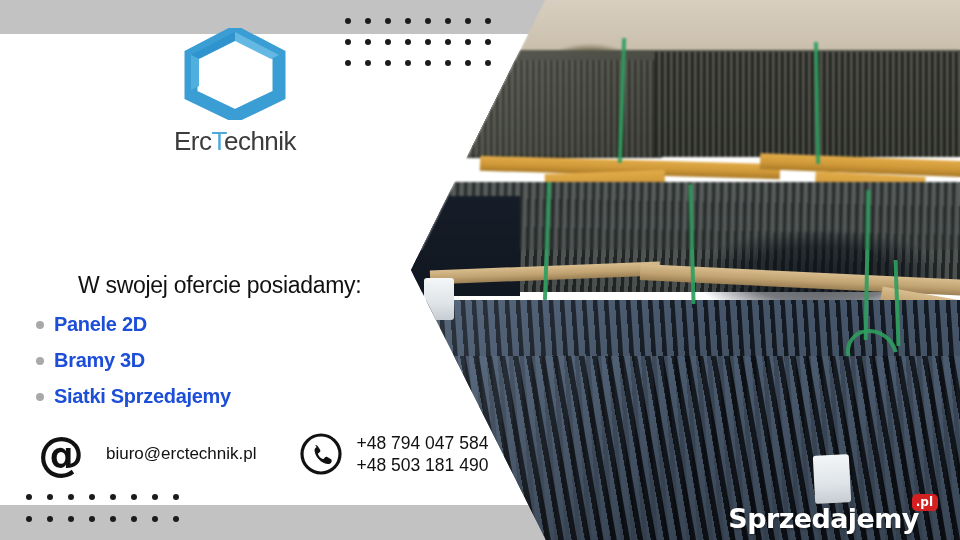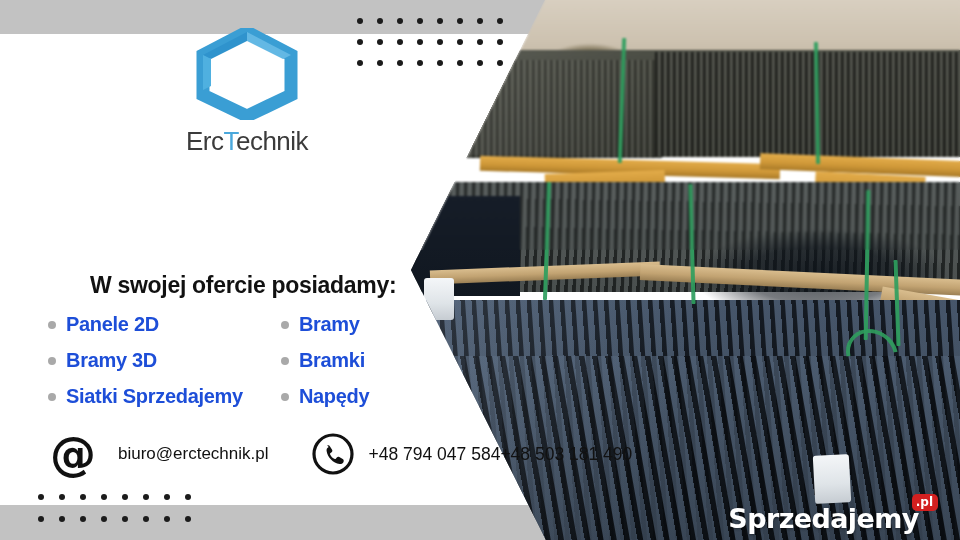--- a/index.html
+++ b/index.html
@@ -105,59 +105,59 @@
   .ph-blur{left:400px;top:0;width:600px;height:250px;backdrop-filter:blur(1.1px);}
 
   
   #watermark{position:absolute;right:22px;bottom:6px;z-index:6;display:flex;align-items:flex-start;}
   #watermark .wm-text{font-family:"DejaVu Sans",sans-serif;font-weight:bold;font-size:27px;color:#ffffff;
     letter-spacing:-.6px;text-shadow:0 1px 3px rgba(0,0,0,.45);}
   #watermark .wm-pl{margin-left:-7px;margin-top:-9px;background:#d32020;color:#ffffff;font-size:12px;font-weight:bold;
     padding:2px 5px 3px 4px;border-radius:5px;font-family:"DejaVu Sans",sans-serif;line-height:1;}
 
   
-  #left{position:absolute;left:12px;top:0;width:560px;height:443px;z-index:5;}
+  #left{position:absolute;left:0;top:0;width:560px;height:443px;z-index:5;}
 
   
   .dotgrid{position:absolute;display:grid;}
   #dots-top{left:345px;top:18px;grid-template-columns:repeat(8,20px);grid-template-rows:repeat(3,21px);}
   #dots-bottom{left:26px;top:494px;grid-template-columns:repeat(8,21px);grid-template-rows:repeat(2,22px);}
   .dot{width:6px;height:6px;border-radius:50%;background:#1b1b1b;}
 
   
   #logo-block{position:absolute;left:160px;top:28px;width:150px;text-align:center;}
   #logo-mark{width:104px;height:92px;margin:0 auto;}
   #logo-text{margin-top:2px;font-family:"Liberation Sans",sans-serif;font-size:26px;font-weight:normal;
     color:#3b3b3b;letter-spacing:-.5px;}
   #logo-text .blue{color:#4aa8dc;}
 
   
   #headline{position:absolute;left:122px;top:143px;font-family:"Liberation Sans",sans-serif;
     font-weight:bold;font-size:72px;line-height:1;color:#121212;letter-spacing:-1px;}
 
   
   #subtitle{position:absolute;left:78px;top:272px;font-family:"Liberation Sans",sans-serif;
-    font-weight:bold;font-size:23px;color:#111;letter-spacing:-.3px;}
+    font-weight:normal;font-size:23px;color:#111;letter-spacing:-.3px;}
 
   
   #offer{position:absolute;left:36px;top:313px;width:420px;display:flex;gap:26px;}
   .offer-col{display:flex;flex-direction:column;gap:13px;}
   .offer-col.col-2{padding-left:12px;}
   .offer-item{display:flex;align-items:center;gap:10px;}
   .offer-bullet{width:8px;height:8px;border-radius:50%;background:#a9a9a9;flex:none;}
   .offer-label{font-family:"Liberation Sans",sans-serif;font-weight:bold;font-size:20px;color:#1d4ed8;letter-spacing:-.3px;white-space:nowrap;}
 
   
   #contacts{position:absolute;left:38px;top:432px;display:flex;align-items:center;}
   .contact{display:flex;align-items:center;}
   .contact .ic{flex:none;}
   .at-icon{font-family:"DejaVu Sans",sans-serif;font-size:46px;font-weight:bold;color:#111;line-height:40px;}
   .email-text{margin-left:22px;font-family:Liberation Sans, sans-serif;font-size:17px;color:#111;}
   #contact-phone{margin-left:42px;}
-  .phones{margin-left:14px;display:flex;line-height:1.28;}
+  .phones{margin-left:14px;display:flex;flex-direction:column;line-height:1.28;}
   .phone-line{font-family:"Liberation Sans",sans-serif;font-size:17.5px;color:#111;white-space:nowrap;}
 </style>
 </head>
 <body>
 
 <div id="poster">
 
   <div class="band band-top"></div>
   <div class="band band-bottom"></div>
 
@@ -261,34 +261,20 @@
         </div>
         <div class="offer-item">
           <span class="offer-bullet"></span>
           <span class="offer-label">Bramy 3D</span>
         </div>
         <div class="offer-item">
           <span class="offer-bullet"></span>
           <span class="offer-label">Siatki Sprzedajemy</span>
         </div>
       </div>
-      <div class="offer-col col-2">
-        <div class="offer-item">
-          <span class="offer-bullet"></span>
-          <span class="offer-label">Bramy</span>
-        </div>
-        <div class="offer-item">
-          <span class="offer-bullet"></span>
-          <span class="offer-label">Bramki</span>
-        </div>
-        <div class="offer-item">
-          <span class="offer-bullet"></span>
-          <span class="offer-label">Napędy</span>
-        </div>
-      </div>
     </div>
 
     <div id="contacts">
       <div class="contact" id="contact-email">
         <span class="ic at-icon">@</span>
         <span class="email-text">biuro@erctechnik.pl</span>
       </div>
       <div class="contact" id="contact-phone">
         <svg class="ic" width="44" height="44" viewBox="0 0 44 44">
           <circle cx="22" cy="22" r="19" fill="none" stroke="#111" stroke-width="3.2"></circle>

